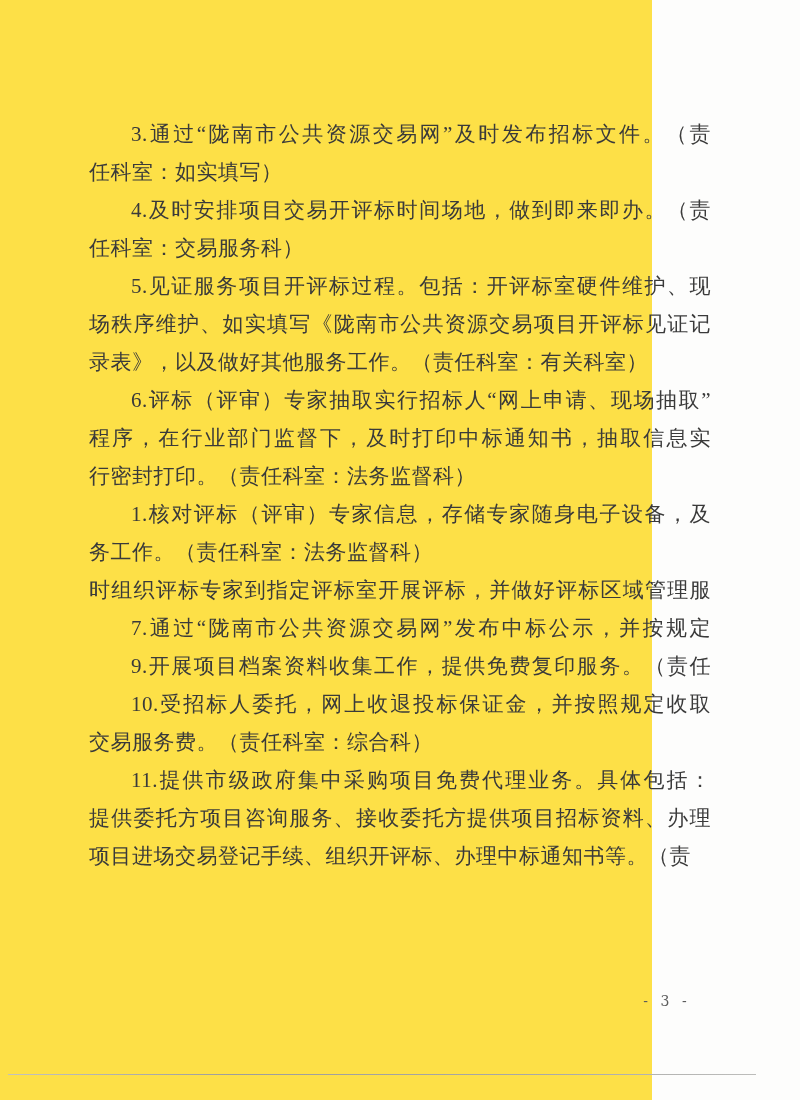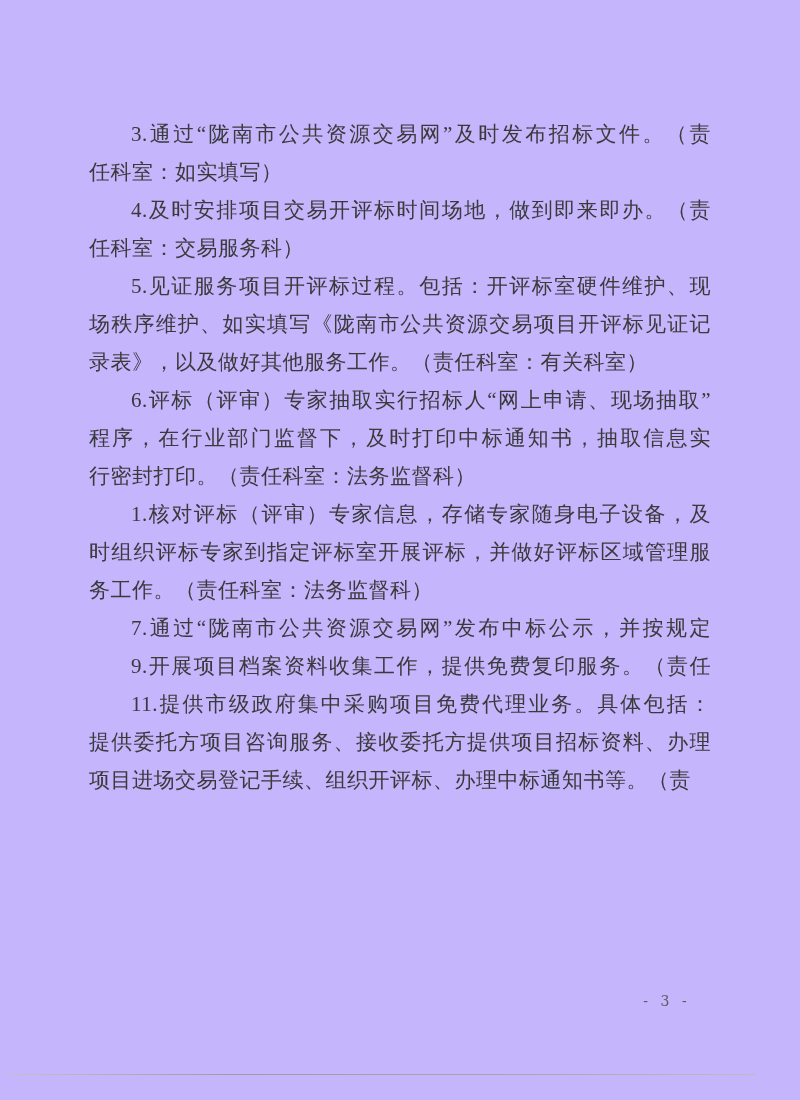--- a/index.html
+++ b/index.html
@@ -5,23 +5,23 @@
   * { margin: 0; padding: 0; box-sizing: border-box; }
   html, body {
     width: 800px;
     height: 1100px;
     background: #fdfdfc;
     font-family: "Liberation Serif", "DejaVu Serif", serif;
     overflow: hidden;
   }
   .scan-page {
     position: relative;
-    width: 800px;
+    width: 652px;
     height: 1100px;
-    background: #c4b5fd;
+    background: #fde047;
   }
   .text-block {
     position: absolute;
     left: 89px;
     top: 115px;
     width: 622px;
     color: #3a3a3a;
   }
   .para { margin: 0; }
   .line {
@@ -83,32 +83,36 @@
     </div>
 
     <div class="para">
       <span class="line first">6.评标（评审）专家抽取实行招标人“网上申请、现场抽取”</span>
       <span class="line">程序，在行业部门监督下，及时打印中标通知书，抽取信息实</span>
       <span class="line end">行密封打印。（责任科室：法务监督科）</span>
     </div>
 
     <div class="para">
       <span class="line first">1.核对评标（评审）专家信息，存储专家随身电子设备，及</span>
+      <span class="line end">务工作。（责任科室：法务监督科）</span>
       <span class="line">时组织评标专家到指定评标室开展评标，并做好评标区域管理服</span>
-      <span class="line end">务工作。（责任科室：法务监督科）</span>
     </div>
 
     <div class="para">
       <span class="line first">7.通过“陇南市公共资源交易网”发布中标公示，并按规定</span>
     </div>
 
     <div class="para">
       <span class="line first">9.开展项目档案资料收集工作，提供免费复印服务。（责任</span>
     </div>
 
+    <div class="para">
+      <span class="line first">10.受招标人委托，网上收退投标保证金，并按照规定收取</span>
+      <span class="line end">交易服务费。（责任科室：综合科）</span>
+    </div>
 
     <div class="para">
       <span class="line first">11.提供市级政府集中采购项目免费代理业务。具体包括：</span>
       <span class="line">提供委托方项目咨询服务、接收委托方提供项目招标资料、办理</span>
       <span class="line end">项目进场交易登记手续、组织开评标、办理中标通知书等。（责</span>
     </div>
 
   </div>
 
   <div class="page-number">- 3 -</div>

